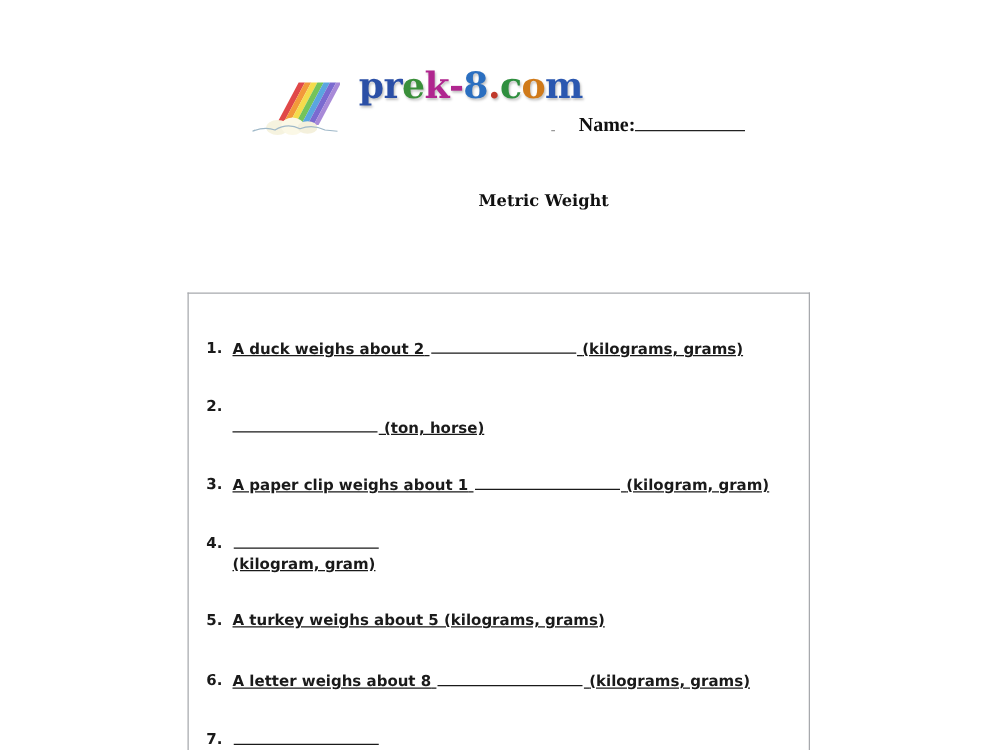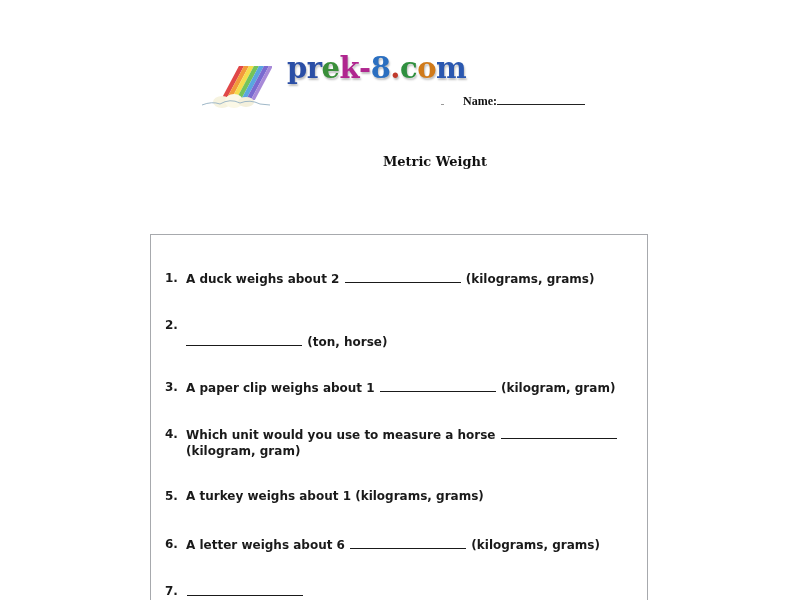--- a/index.html
+++ b/index.html
@@ -38,21 +38,21 @@
       position: absolute;
       left: 441px; top: 104px;
       width: 3px; height: 1px;
       background: #999;
     }
     .name-field {
       position: absolute;
       left: 463px; top: 92px;
       font-family: "Liberation Serif", serif;
       font-weight: bold;
-      font-size: 12px;
+      font-size: 16px;
       color: #111;
       white-space: nowrap;
     }
     .name-line {
       display: inline-block;
       width: 88px;
       border-bottom: 1px solid #222;
       height: 12px;
       vertical-align: baseline;
     }
@@ -90,20 +90,21 @@
       white-space: nowrap;
     }
     .q .num {
       position: absolute;
       left: 0;
       width: 20px;
     }
     .q .body {
       position: absolute;
       left: 21px;
+      text-decoration: underline;
     }
     .blank {
       display: inline-block;
       width: 116px;
       border-bottom: 1px solid #1a1a1a;
       height: 12px;
       vertical-align: baseline;
       margin: 0 1px;
     }
   </style>
@@ -164,37 +165,36 @@
   <span class="body">
     <span>A paper clip weighs about 1</span>
     <span class="blank"></span>
     <span>(kilogram, gram)</span>
   </span>
 </div>
 
 <div class="q" style="top:426px;">
   <span class="num">4.</span>
   <span class="body">
-    <span>Which unit would you use to measure a horse</span>
     <span class="blank"></span><br>
     <span>(kilogram, gram)</span>
   </span>
 </div>
 
 <div class="q" style="top:488px;">
   <span class="num">5.</span>
   <span class="body">
-    <span>A turkey weighs about 1 (kilograms, grams)</span>
+    <span>A turkey weighs about 5 (kilograms, grams)</span>
   </span>
 </div>
 
 <div class="q" style="top:536px;">
   <span class="num">6.</span>
   <span class="body">
-    <span>A letter weighs about 6</span>
+    <span>A letter weighs about 8</span>
     <span class="blank"></span>
     <span>(kilograms, grams)</span>
   </span>
 </div>
 
 <div class="q" style="top:583px;">
   <span class="num">7.</span>
   <span class="body">
     <span class="blank"></span>
   </span>

